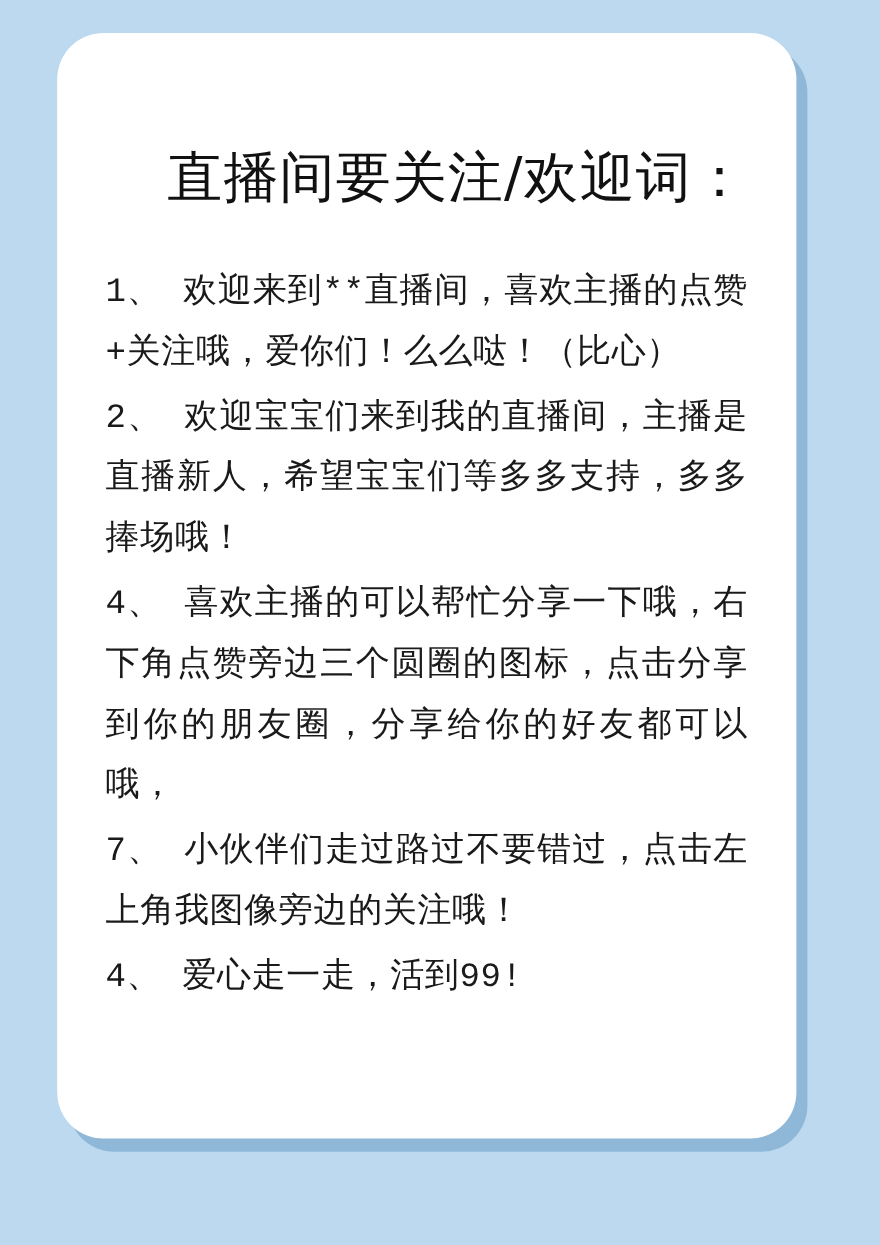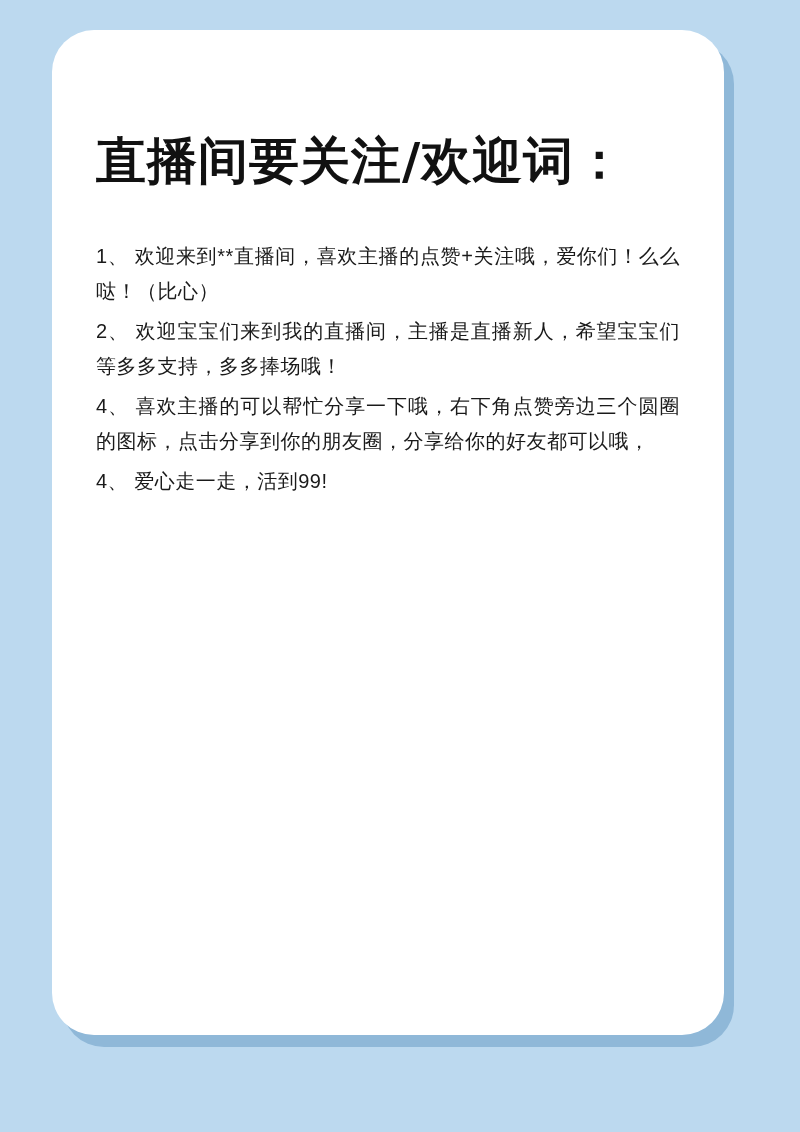--- a/index.html
+++ b/index.html
@@ -37,37 +37,37 @@
     width: 672px;
     height: 1005px;
     background: #ffffff;
     border-radius: 42px;
     box-sizing: border-box;
     padding: 58px 44px 40px 44px;
     overflow: hidden;
   }
   .title {
     font-family: "DejaVu Sans", sans-serif;
-    font-weight: bold;
+    font-weight: normal;
     font-size: 50px;
     line-height: 1.25;
     color: #111111;
-    text-align: left;
+    text-align: right;
     letter-spacing: 1px;
     margin: 42px 0 46px 0;
     white-space: nowrap;
   }
   .lines {
     margin: 0;
     padding: 0;
     list-style: none;
   }
   .line {
-    font-family: Liberation Sans, sans-serif;
-    font-size: 20px;
+    font-family: Liberation Mono, monospace;
+    font-size: 31px;
     line-height: 1.78;
     color: #1a1a1a;
     letter-spacing: 0.5px;
     text-align: justify;
     margin: 0 0 4px 0;
   }
 </style>
 </head>
 <body>
 
@@ -76,17 +76,18 @@
   <div class="card-shadow"></div>
 
   <div class="card">
 
     <h1 class="title">直播间要关注/欢迎词：</h1>
 
     <div class="lines">
       <p class="line">1、 欢迎来到**直播间，喜欢主播的点赞+关注哦，爱你们！么么哒！（比心）</p>
       <p class="line">2、 欢迎宝宝们来到我的直播间，主播是直播新人，希望宝宝们等多多支持，多多捧场哦！</p>
       <p class="line">4、 喜欢主播的可以帮忙分享一下哦，右下角点赞旁边三个圆圈的图标，点击分享到你的朋友圈，分享给你的好友都可以哦，</p>
+      <p class="line">7、 小伙伴们走过路过不要错过，点击左上角我图像旁边的关注哦！</p>
       <p class="line">4、 爱心走一走，活到99!</p>
     </div>
 
   </div>
 </div>
 
 </body></html>

